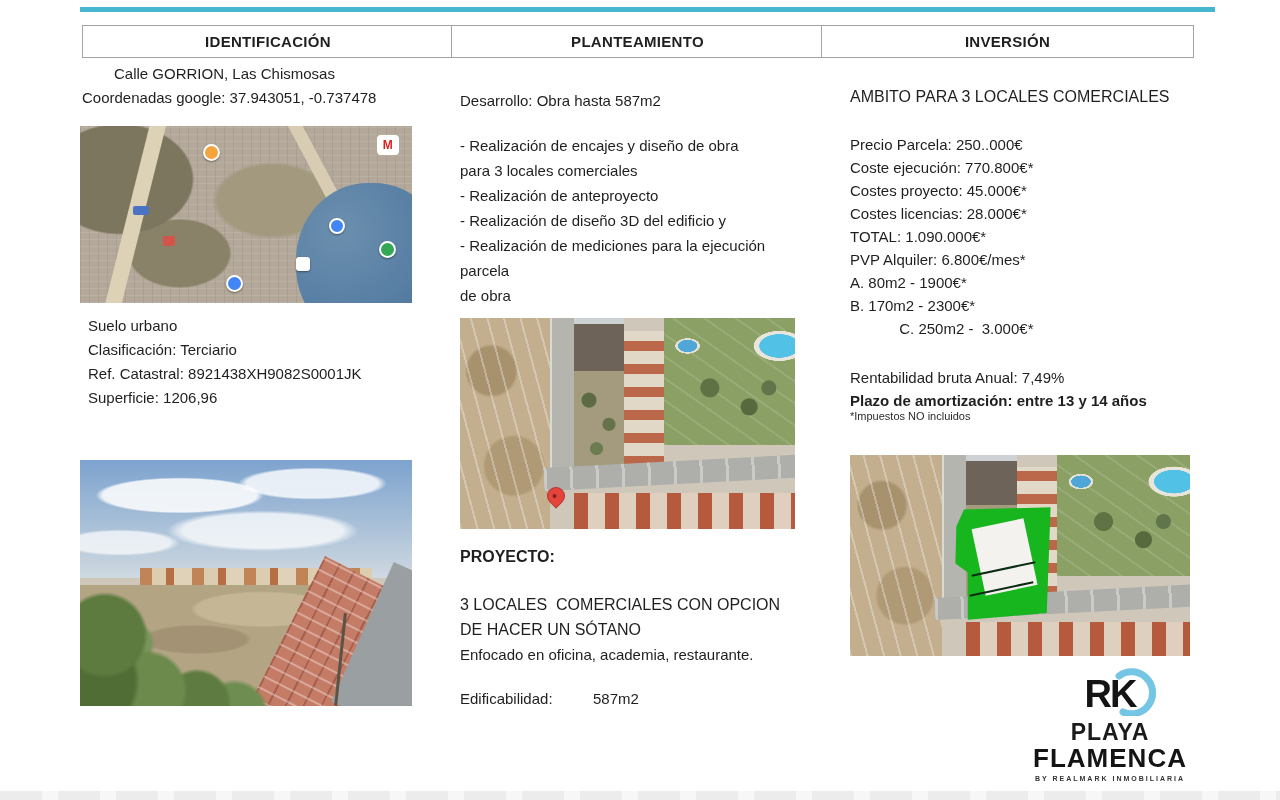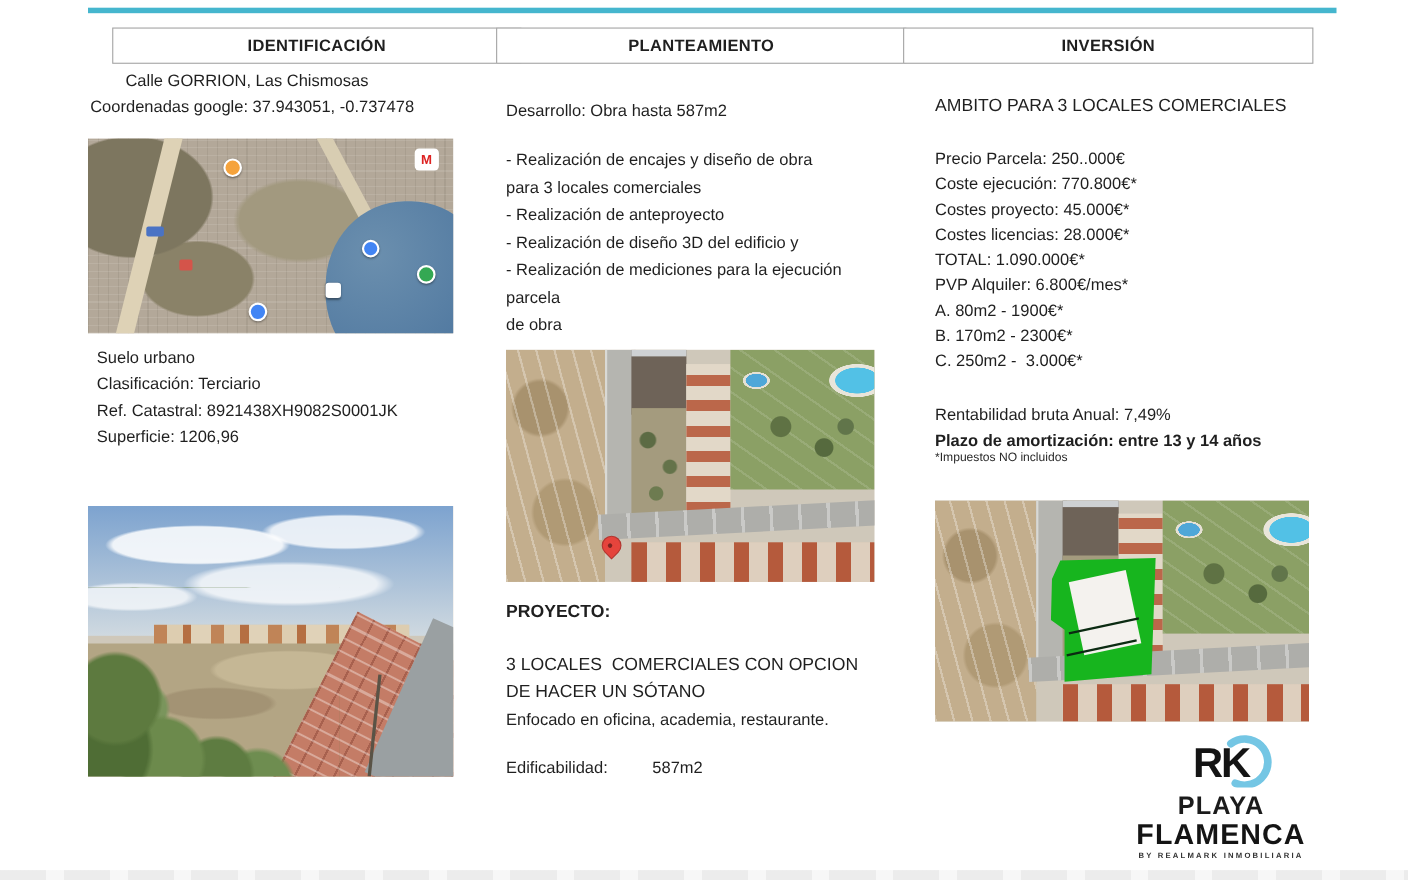--- a/index.html
+++ b/index.html
@@ -7,21 +7,21 @@
         font-family:"Liberation Sans",sans-serif;color:#1f1f1f;}
   .abs{position:absolute;}
   
   .rule-top{left:80px;top:7px;width:1135px;height:5px;background:#45b6ce;}
   
   .hdr{top:25px;height:31px;border:1px solid #a3a3a3;display:flex;align-items:center;
        justify-content:center;font-weight:bold;font-size:15px;letter-spacing:.3px;background:#fff;}
   
   .t15{font-size:15px;line-height:24px;}
   .t16{font-size:16px;line-height:25px;}
-  .pre{white-space:pre-wrap;}
+  .pre{white-space:pre-wrap;text-align:right;}
   .small{font-size:11px;line-height:14px;color:#2a2a2a;}
   .img{overflow:hidden;background:#cfc8ba;}
   .img > div{position:absolute;}
   
   .citymap{background:#b3a899;
     background-image:
       radial-gradient(ellipse 120px 90px at 12% 30%,#7d765f 0 60%,transparent 62%),
       radial-gradient(ellipse 90px 60px at 30% 72%,#8a8268 0 55%,transparent 58%),
       radial-gradient(ellipse 110px 70px at 58% 42%,#a2997f 0 50%,transparent 55%),
       repeating-linear-gradient(0deg,rgba(255,255,255,.10) 0 1px,transparent 1px 7px),
@@ -109,21 +109,21 @@
   .strip{left:0;top:791px;width:1280px;height:9px;
     background:repeating-linear-gradient(90deg,#ececec 0 42px,#f7f7f7 42px 58px);}
 </style>
 </head>
 <body>
 
 <div class="page">
 
   <div class="abs rule-top"></div>
 
-  <div class="abs hdr" style="left:82px;width:370px;margin-left:20px;">IDENTIFICACIÓN</div>
+  <div class="abs hdr" style="left:82px;width:370px;">IDENTIFICACIÓN</div>
   <div class="abs hdr" style="left:451px;width:371px;">PLANTEAMIENTO</div>
   <div class="abs hdr" style="left:821px;width:371px;">INVERSIÓN</div>
 
   <div class="abs t15" style="left:82px;top:62px;margin-left:32px;">Calle GORRION, Las Chismosas</div>
   <div class="abs t15" style="left:82px;top:86px;">Coordenadas google: 37.943051, -0.737478</div>
 
   <div class="abs img citymap" style="left:80px;top:126px;width:332px;height:177px;">
     <div class="m-road1"></div>
     <div class="m-road2"></div>
     <div class="m-sea"></div>

